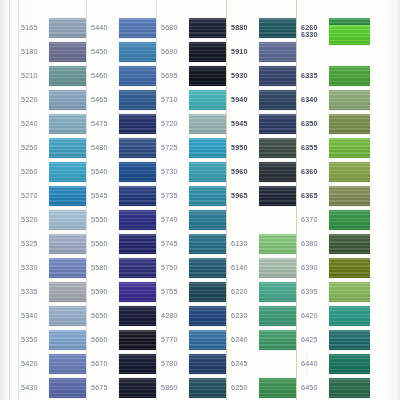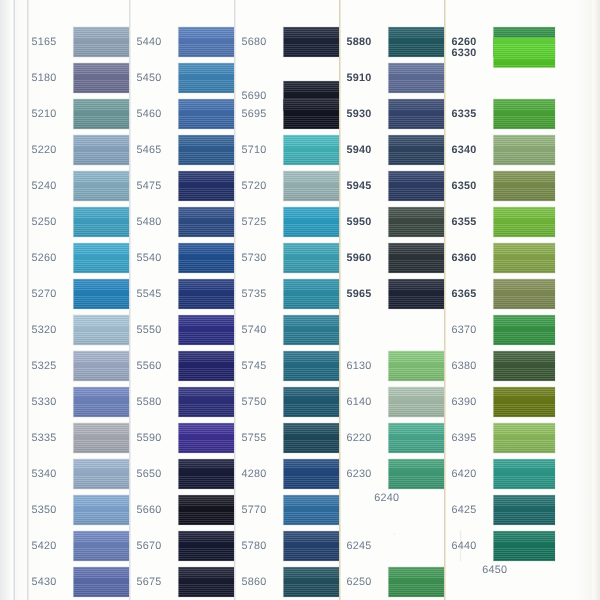--- a/index.html
+++ b/index.html
@@ -251,21 +251,21 @@
           <span class="code">5675</span>
           <div class="swatch" title="5675" style="background: rgb(23, 26, 46);"></div>
         </div>
       </div>
       <div class="col-rule" style="left: 156px;"></div>
       <div class="column" style="left: 160px; width: 66px;">
         <div class="row" style="top: 16px;">
           <span class="code">5680</span>
           <div class="swatch" title="5680" style="background: rgb(27, 34, 56);"></div>
         </div>
-        <div class="row" style="top: 52px;">
+        <div class="row" style="top: 40px;">
           <span class="code">5690</span>
           <div class="swatch" title="5690" style="background: rgb(20, 24, 39);"></div>
         </div>
         <div class="row" style="top: 64px;">
           <span class="code">5695</span>
           <div class="swatch" title="5695" style="background: rgb(15, 19, 32);"></div>
         </div>
         <div class="row" style="top: 88px;">
           <span class="code">5710</span>
           <div class="swatch" title="5710" style="background: rgb(67, 182, 189);"></div>
@@ -362,21 +362,21 @@
           <div class="swatch" title="6140" style="background: rgb(168, 191, 173);"></div>
         </div>
         <div class="row" style="top: 280px;">
           <span class="code">6220</span>
           <div class="swatch" title="6220" style="background: rgb(72, 171, 142);"></div>
         </div>
         <div class="row" style="top: 304px;">
           <span class="code">6230</span>
           <div class="swatch" title="6230" style="background: rgb(63, 158, 120);"></div>
         </div>
-        <div class="row" style="top: 328px; flex-direction: column;">
+        <div class="row" style="top: 328px;">
           <span class="code">6240</span>
           <div class="swatch" title="6240" style="background: rgb(63, 155, 104);"></div>
         </div>
         <div class="row" style="top: 352px; gap: 48px;">
           <span class="code">6245</span>
           <div class="swatch" title="6245" style="background: rgb(63, 163, 98);"></div>
         </div>
         <div class="row" style="top: 376px;">
           <span class="code">6250</span>
           <div class="swatch" title="6250" style="background: rgb(61, 148, 82);"></div>
@@ -437,20 +437,20 @@
           <div class="swatch" title="6420" style="background: rgb(43, 155, 138);"></div>
         </div>
         <div class="row" style="top: 328px;">
           <span class="code">6425</span>
           <div class="swatch" title="6425" style="background: rgb(31, 106, 107);"></div>
         </div>
         <div class="row" style="top: 352px;">
           <span class="code">6440</span>
           <div class="swatch" title="6440" style="background: rgb(23, 118, 95);"></div>
         </div>
-        <div class="row" style="top: 376px; flex-direction: column;">
+        <div class="row" style="top: 376px;">
           <span class="code">6450</span>
           <div class="swatch" title="6450" style="background: rgb(42, 107, 76);"></div>
         </div>
       </div>
     </div>
 
 </div>
 
 </body></html>

